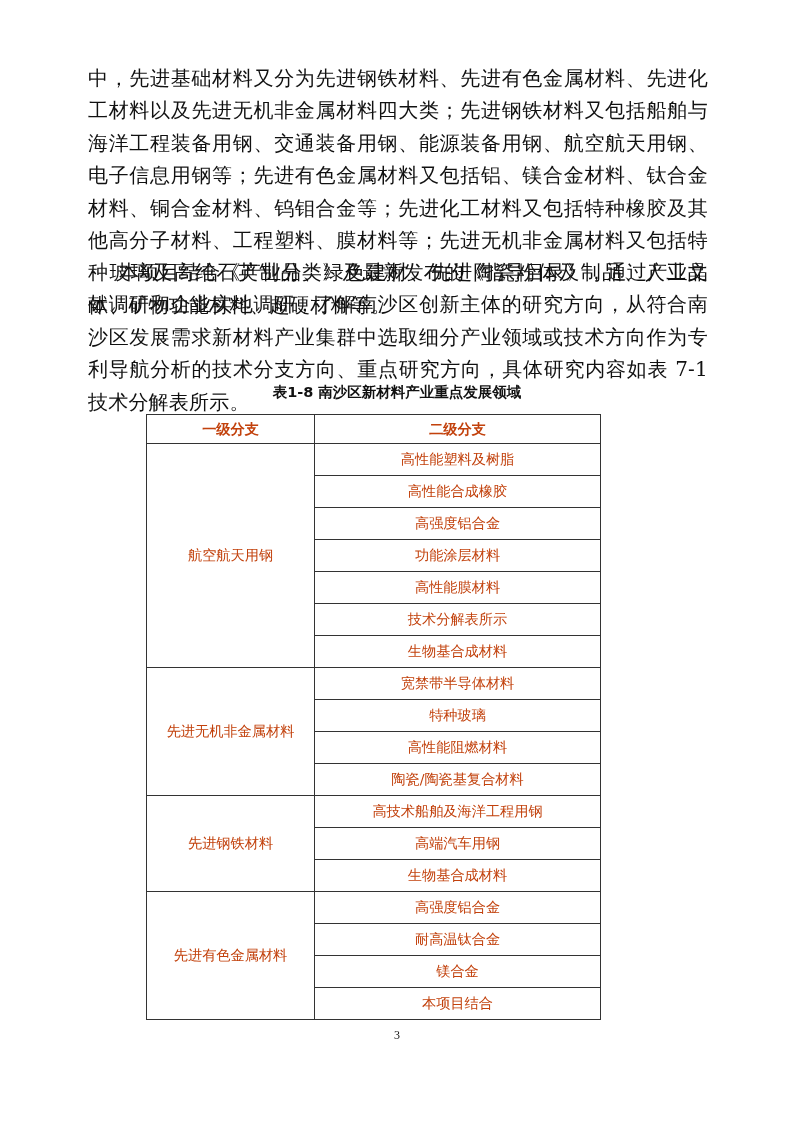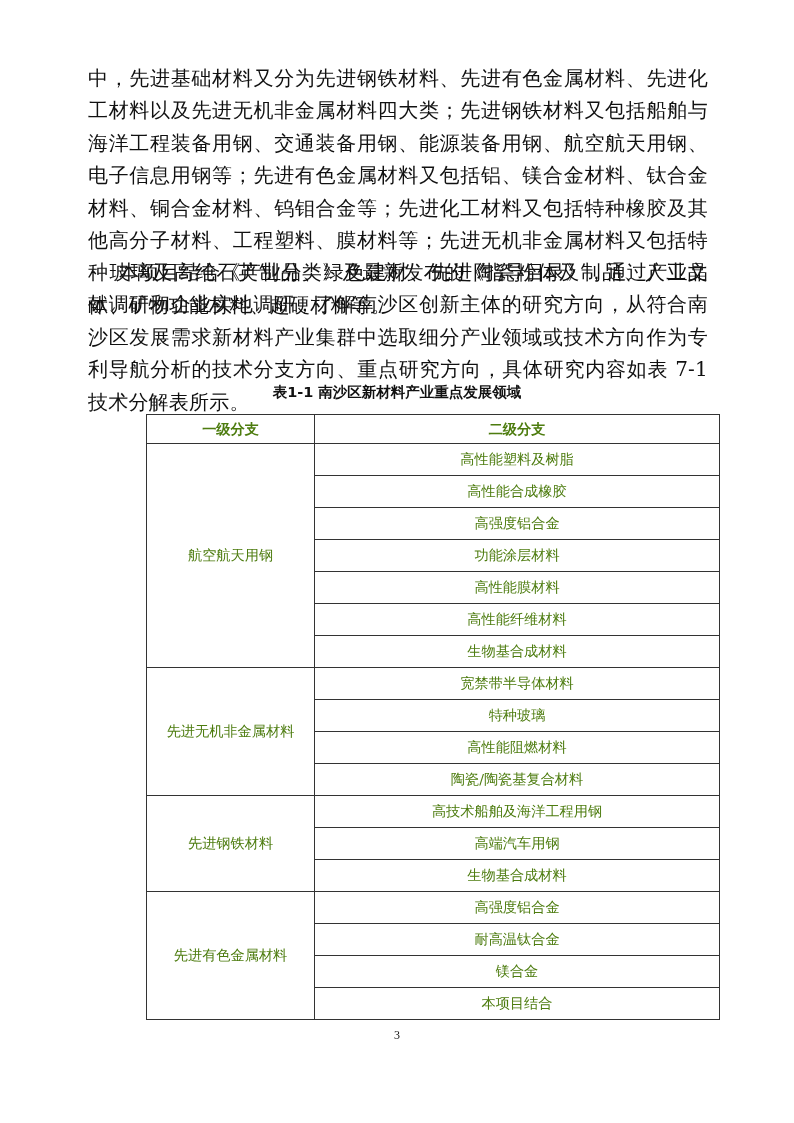--- a/index.html
+++ b/index.html
@@ -4,35 +4,35 @@
 <style>
   html, body { margin:0; padding:0; background:#ffffff; }
   body { width:794px; height:1123px; position:relative; overflow:hidden;
          font-family:"DejaVu Serif","Liberation Serif",serif; color:#111; }
   .para { position:absolute; left:88px; width:620px; font-size:20px; line-height:32.4px;
           text-align:justify; letter-spacing:0.2px; }
   .p1 { top:62px; }
   .p2 { top:256px; text-indent:31px; }
   .caption { position:absolute; top:383px; left:0; width:794px; text-align:center;
              font-family:"DejaVu Sans","Liberation Sans",sans-serif; font-weight:bold; font-size:14.5px; }
-  table { position:absolute; left:146px; top:414px; width:574px; border-collapse:collapse;
-          font-family:"DejaVu Sans","Liberation Sans",sans-serif; font-size:14.2px; color:#4d7c0f; }
+  table { position:absolute; left:146px; top:414px; width:455px; border-collapse:collapse;
+          font-family:"DejaVu Sans","Liberation Sans",sans-serif; font-size:14.2px; color:#c2410c; }
   td, th { border:1px solid #333; text-align:center; padding:0; height:31px; font-weight:normal; }
   th { height:28px; font-weight:bold; }
   td.l1 { width:167px; vertical-align:middle; }
   .pagenum { position:absolute; top:1028px; left:0; width:794px; text-align:center; font-size:12px;
              font-family:"Liberation Serif",serif; }
 </style>
 </head>
 <body>
 
 <div class="para p1">中，先进基础材料又分为先进钢铁材料、先进有色金属材料、先进化工材料以及先进无机非金属材料四大类；先进钢铁材料又包括船舶与海洋工程装备用钢、交通装备用钢、能源装备用钢、航空航天用钢、电子信息用钢等；先进有色金属材料又包括铝、镁合金材料、钛合金材料、铜合金材料、钨钼合金等；先进化工材料又包括特种橡胶及其他高分子材料、工程塑料、膜材料等；先进无机非金属材料又包括特种玻璃及高纯石英制品、绿色建材、先进陶瓷粉体及制品、人工晶体、矿物功能材料、超硬材料等。</div>
 <div class="para p2">本项目结合《产业分类》及最新发布的《指导目录》，通过产业文献调研和企业实地调研，了解南沙区创新主体的研究方向，从符合南沙区发展需求新材料产业集群中选取细分产业领域或技术方向作为专利导航分析的技术分支方向、重点研究方向，具体研究内容如表 7-1 技术分解表所示。</div>
 
-<div class="caption">表1-1  南沙区新材料产业重点发展领域</div>
+<div class="caption">表1-8  南沙区新材料产业重点发展领域</div>
 
 <table>
   <thead>
     <tr>
       <th>一级分支</th>
       <th>二级分支</th>
     </tr>
   </thead>
   <tbody>
     <tr>
@@ -45,21 +45,21 @@
     <tr>
         <td>高强度铝合金</td>
       </tr>
     <tr>
         <td>功能涂层材料</td>
       </tr>
     <tr>
         <td>高性能膜材料</td>
       </tr>
     <tr>
-        <td>高性能纤维材料</td>
+        <td>技术分解表所示</td>
       </tr>
     <tr>
         <td>生物基合成材料</td>
       </tr>
 
     <tr>
       <td class="l1" rowspan="4">先进无机非金属材料</td>
       <td>宽禁带半导体材料</td>
     </tr>
     <tr>

